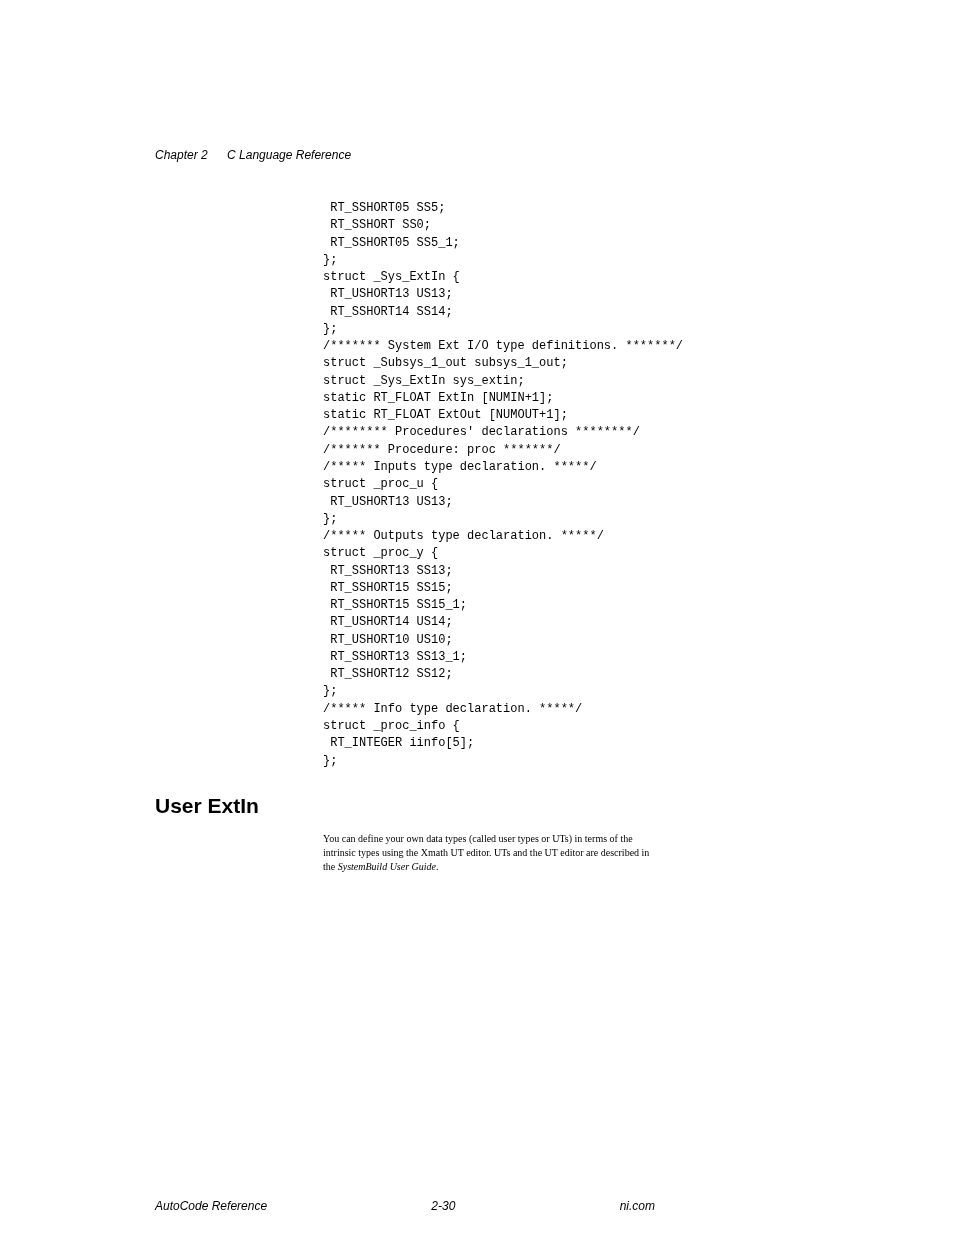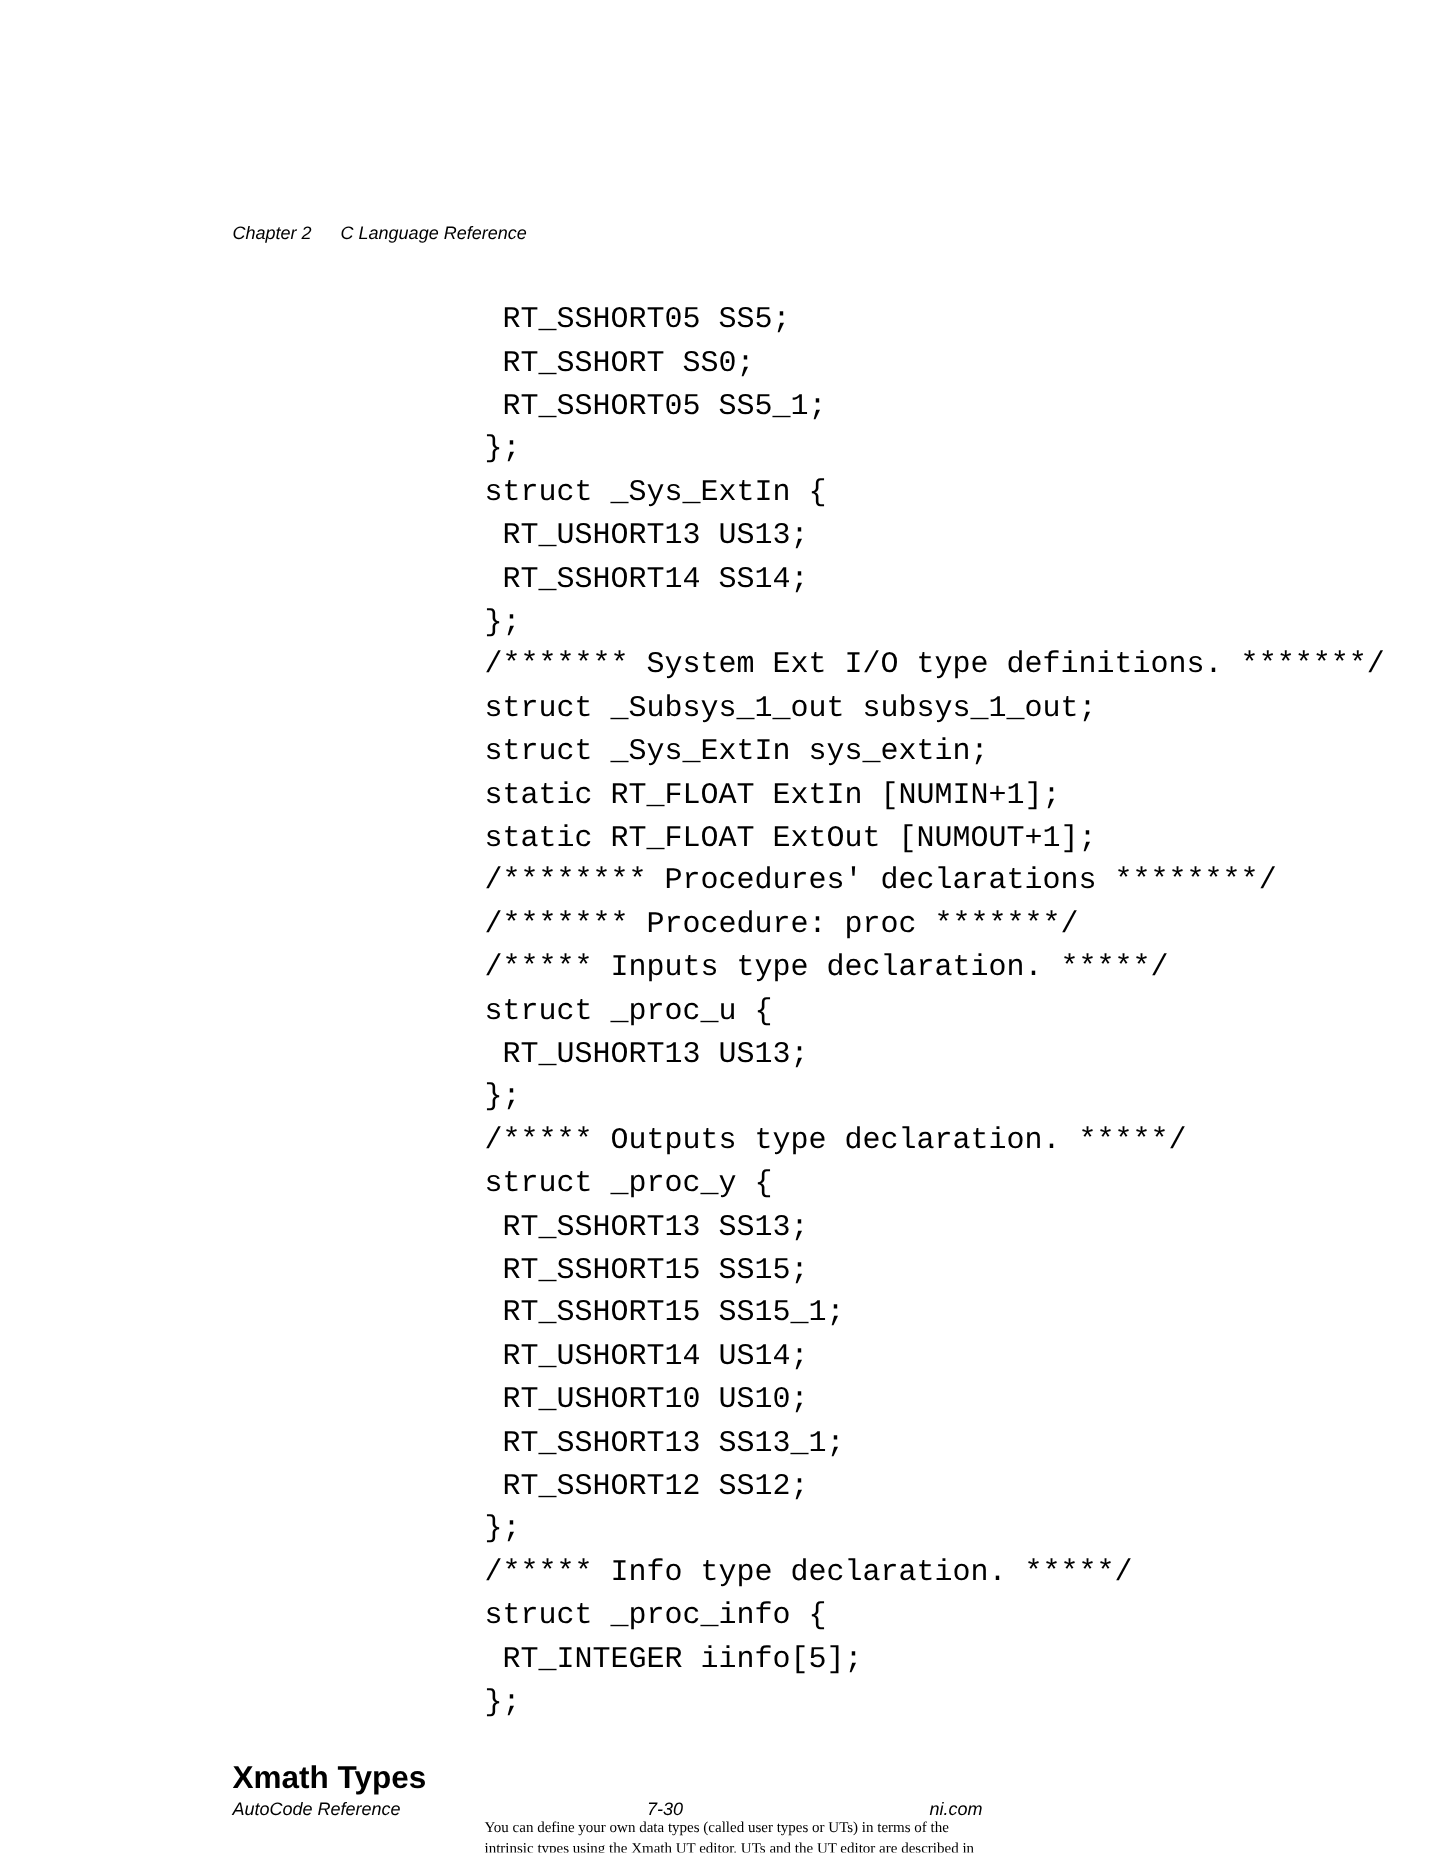--- a/index.html
+++ b/index.html
@@ -26,21 +26,21 @@
     font-style: italic;
     font-size: 12px;
     color: #000;
     margin-bottom: 38px;
   }
   .header .chapter {
     margin-right: 16px;
   }
   .code-block {
     font-family: "Courier New", Courier, monospace;
-    font-size: 20px;
+    font-size: 12px;
     line-height: 1.44;
     white-space: pre;
     margin-left: 168px;
     margin-bottom: 24px;
   }
   .section-heading {
     font-family: Arial, Helvetica, sans-serif;
     font-weight: bold;
     font-size: 21px;
     margin-bottom: 14px;
@@ -104,24 +104,24 @@
  RT_USHORT14 US14;
  RT_USHORT10 US10;
  RT_SSHORT13 SS13_1;
  RT_SSHORT12 SS12;
 };
 /***** Info type declaration. *****/
 struct _proc_info {
  RT_INTEGER iinfo[5];
 };</div>
 
-  <div class="section-heading">Xmath Types</div>
+  <div class="section-heading">User ExtIn</div>
 
   <div class="body-text">
     <span>You can define your own data types (called user types or UTs) in terms of the intrinsic types using the Xmath UT editor. UTs and the UT editor are described in the </span><em>SystemBuild User Guide</em><span>.</span>
   </div>
 
   <div class="footer">
     <span>AutoCode Reference</span>
-    <span>7-30</span>
+    <span>2-30</span>
     <span>ni.com</span>
   </div>
 </div>
 
 </body></html>

